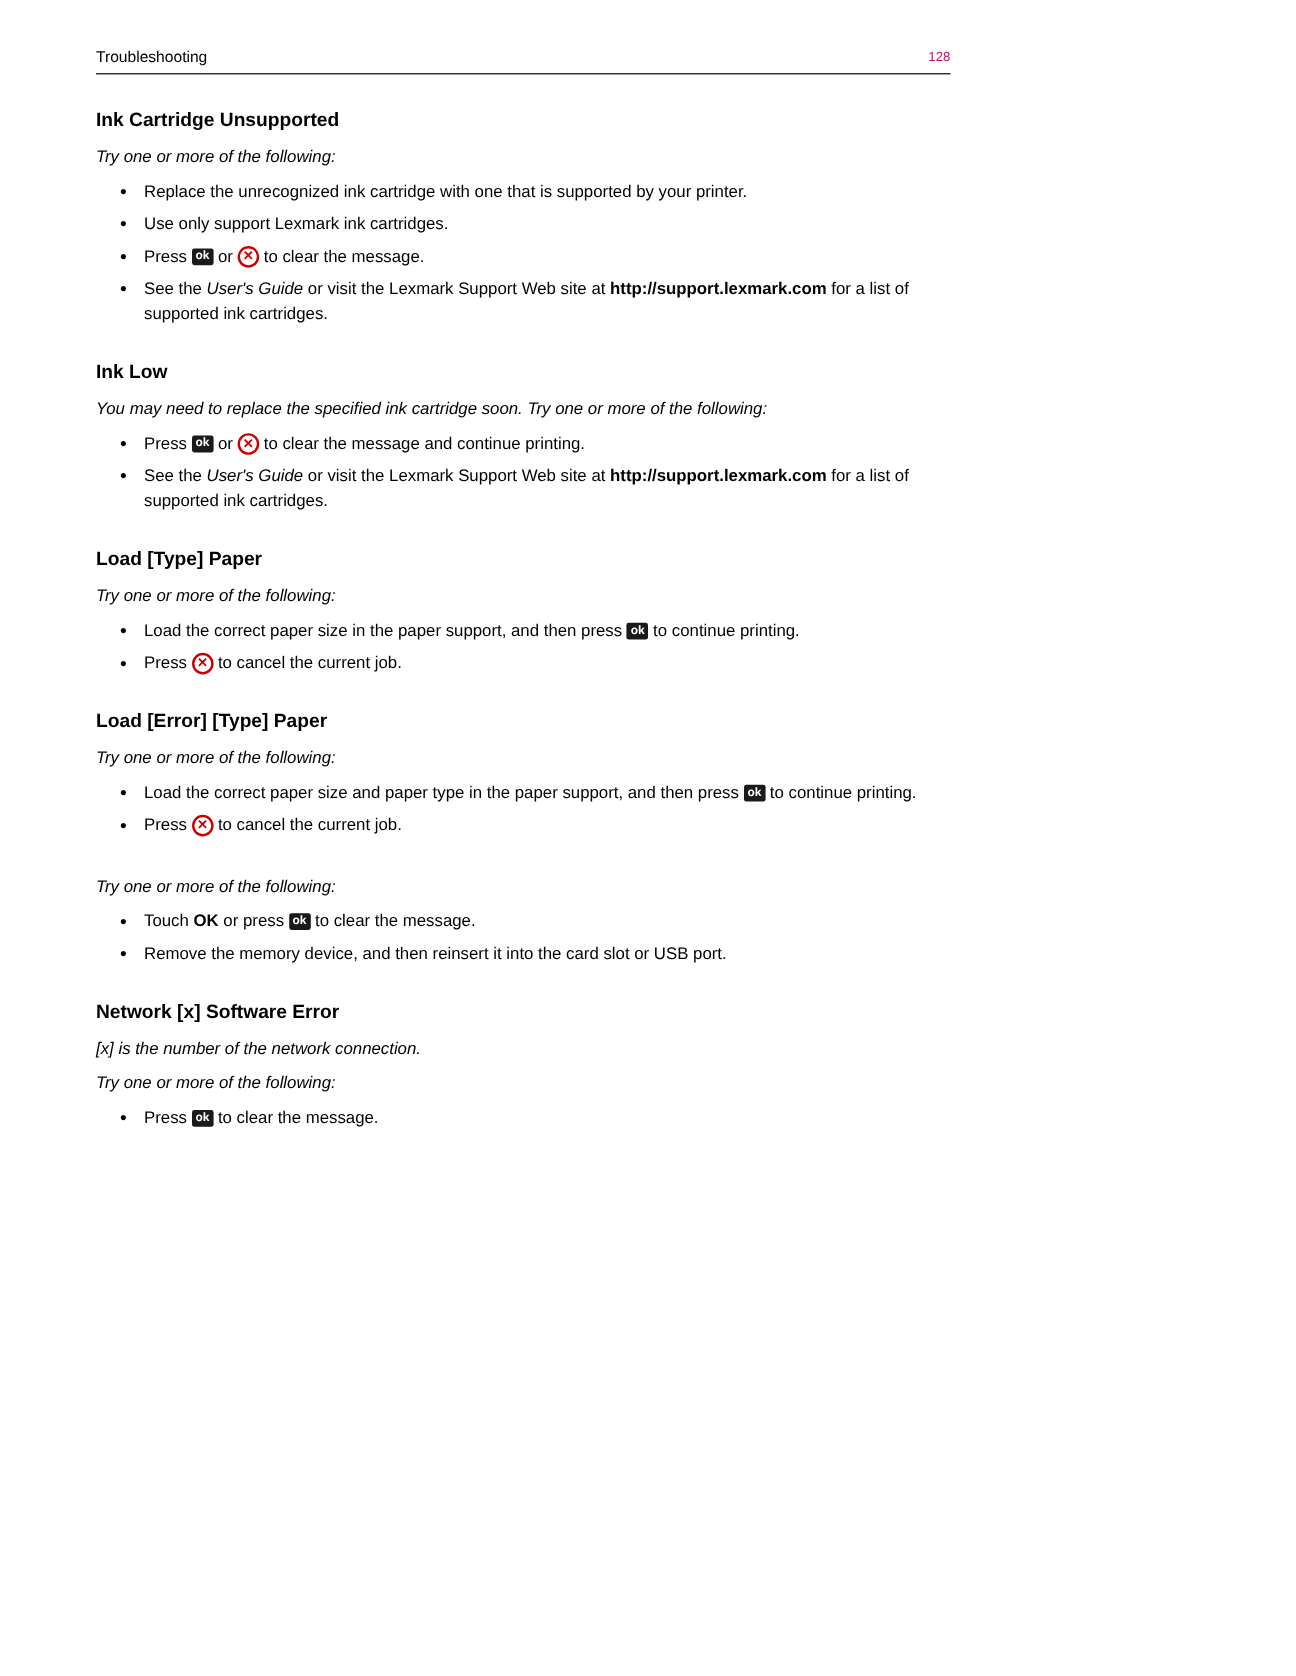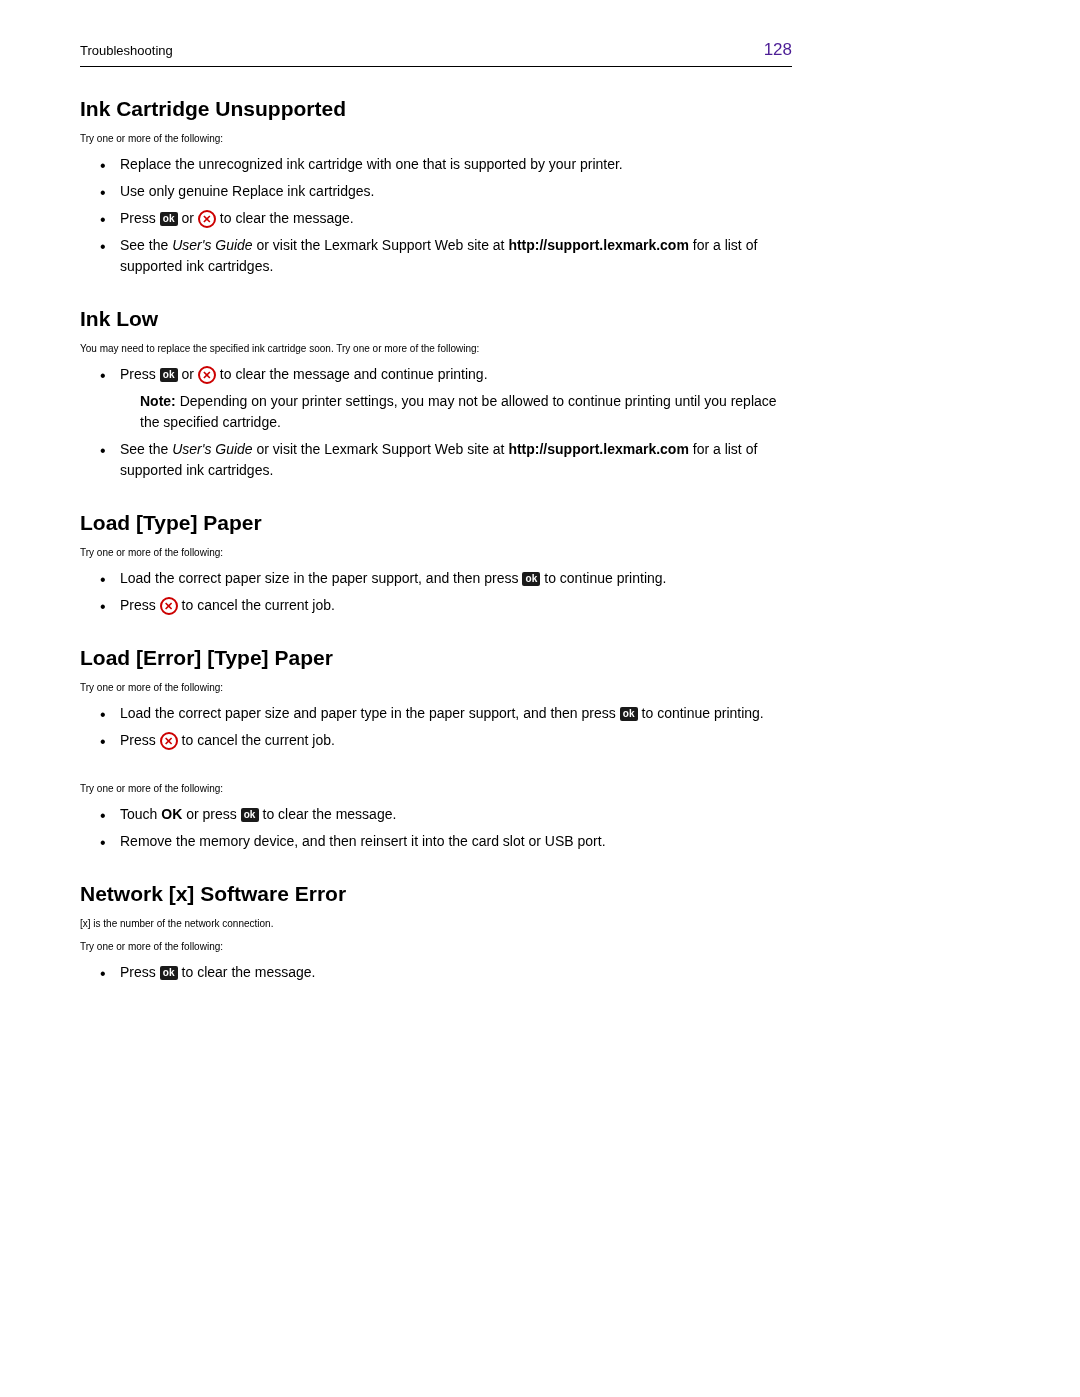--- a/index.html
+++ b/index.html
@@ -34,40 +34,41 @@
       padding-bottom: 6px;
       margin-bottom: 30px;
     }
 
     .header-section-title {
       font-size: 13px;
       color: #000;
     }
 
     .header-page-number {
-      font-size: 17px;
-      color: #4c1d95;
+      font-size: 11px;
+      color: #be185d;
     }
 
     .section {
       margin-bottom: 30px;
     }
 
     .section-title {
-      font-size: 21px;
+      font-size: 16px;
       font-weight: bold;
       margin-bottom: 10px;
       color: #000;
     }
 
     .section-intro {
-      font-size: 10px;
+      font-size: 14px;
       margin-bottom: 8px;
       color: #000;
       line-height: 1.5;
+      font-style: italic;
     }
 
     ul.bullet-list {
       list-style: none;
       padding-left: 0;
       margin-left: 20px;
     }
 
     ul.bullet-list li {
       position: relative;
@@ -147,35 +148,32 @@
   <div class="header-bar">
     <span class="header-section-title">Troubleshooting</span>
     <span class="header-page-number">128</span>
   </div>
 
   <div class="section">
     <div class="section-title">Ink Cartridge Unsupported</div>
     <div class="section-intro">Try one or more of the following:</div>
     <ul class="bullet-list">
       <li>Replace the unrecognized ink cartridge with one that is supported by your printer.</li>
-      <li>Use only genuine Replace ink cartridges.</li>
+      <li>Use only support Lexmark ink cartridges.</li>
       <li>Press <span class="ok-btn">ok</span> or <span class="x-btn">✕</span> to clear the message.</li>
       <li>See the <span class="italic-text">User's Guide</span> or visit the Lexmark Support Web site at <span class="bold-link">http://support.lexmark.com</span> for a list of supported ink cartridges.</li>
     </ul>
   </div>
 
   <div class="section">
     <div class="section-title">Ink Low</div>
     <div class="section-intro">You may need to replace the specified ink cartridge soon. Try one or more of the following:</div>
     <ul class="bullet-list">
       <li>
         Press <span class="ok-btn">ok</span> or <span class="x-btn">✕</span> to clear the message and continue printing.
-        <div class="note-block">
-          <span class="note-label">Note:</span> Depending on your printer settings, you may not be allowed to continue printing until you replace the specified cartridge.
-        </div>
       </li>
       <li>See the <span class="italic-text">User's Guide</span> or visit the Lexmark Support Web site at <span class="bold-link">http://support.lexmark.com</span> for a list of supported ink cartridges.</li>
     </ul>
   </div>
 
   <div class="section">
     <div class="section-title">Load [Type] Paper</div>
     <div class="section-intro">Try one or more of the following:</div>
     <ul class="bullet-list">
       <li>Load the correct paper size in the paper support, and then press <span class="ok-btn">ok</span> to continue printing.</li>

